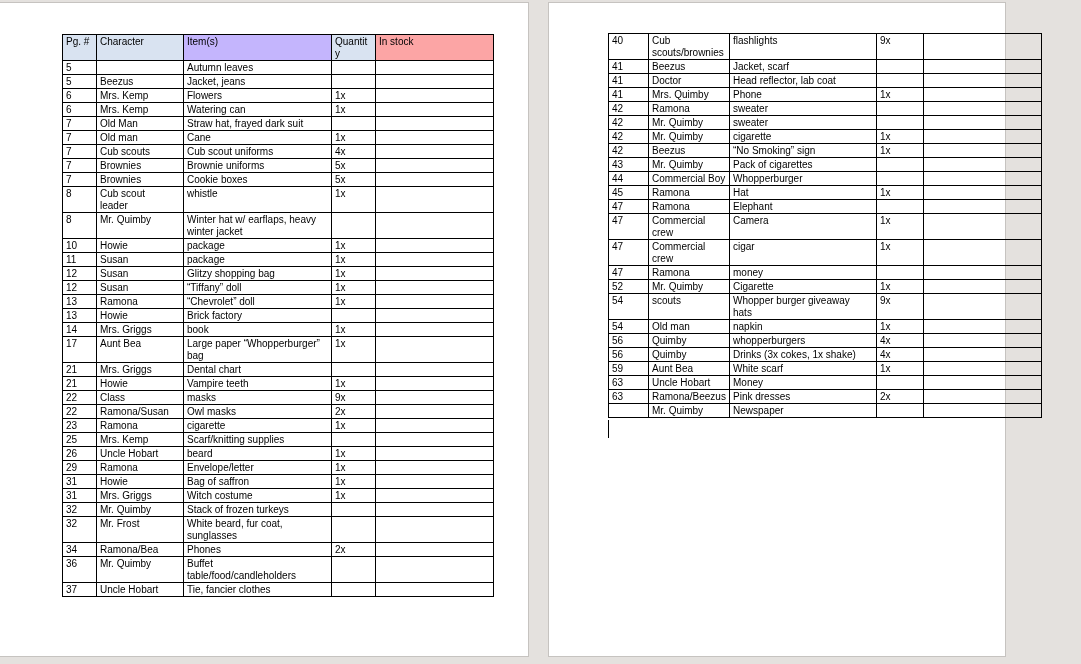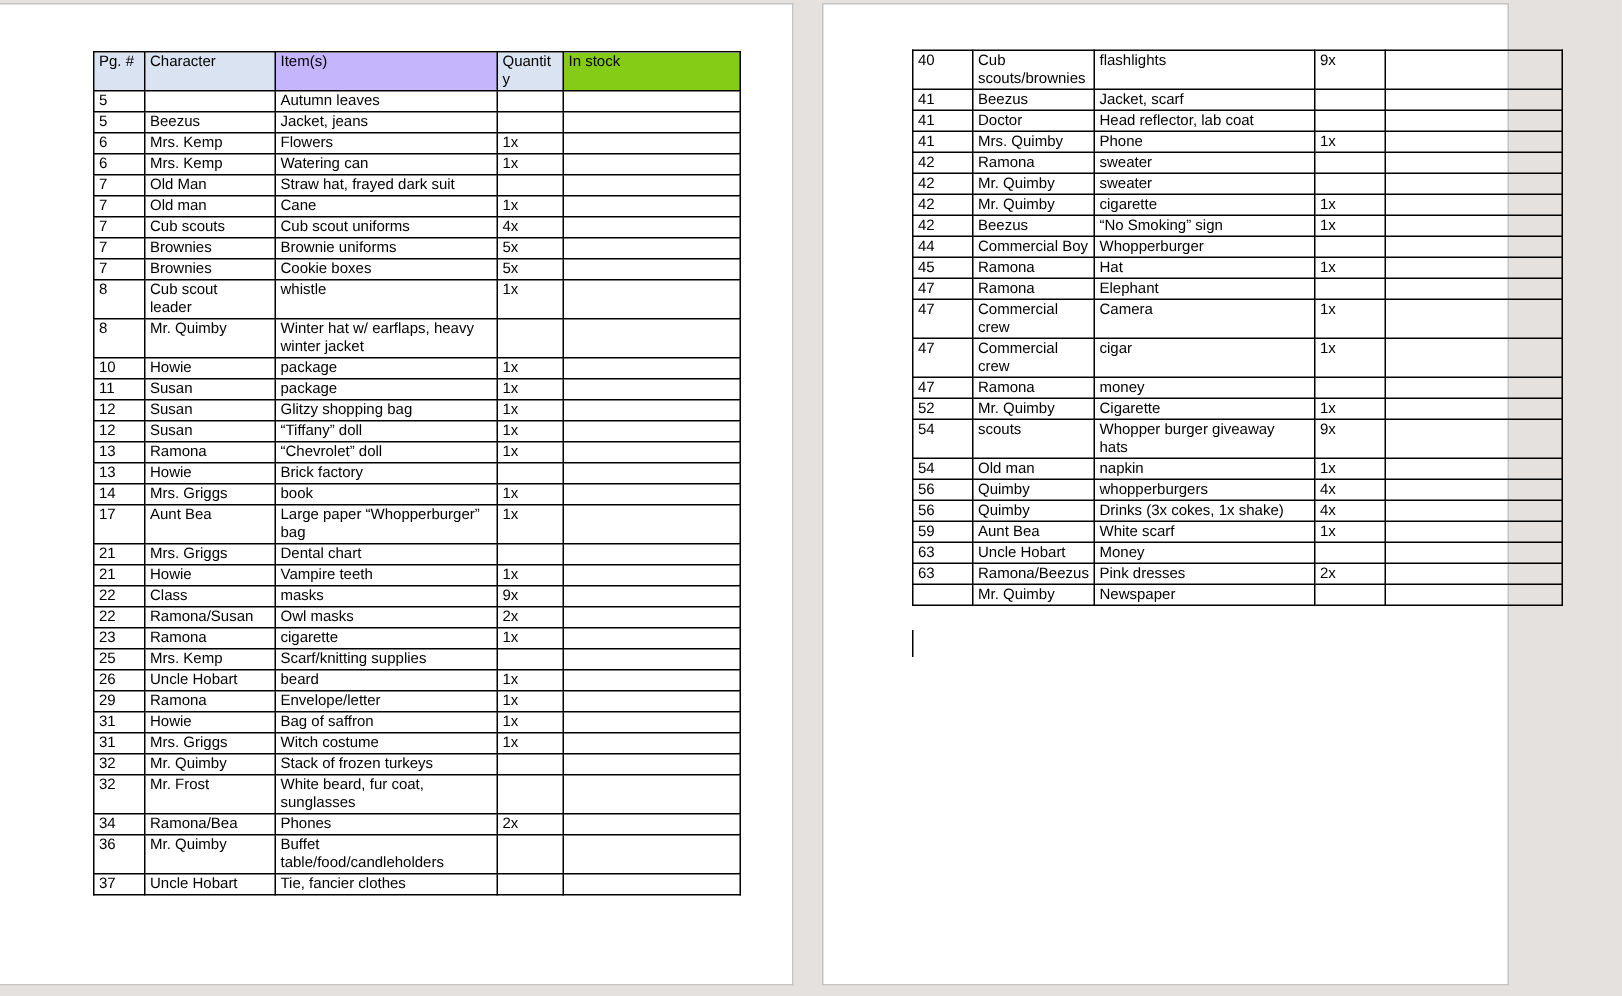--- a/index.html
+++ b/index.html
@@ -67,21 +67,21 @@
           <col style="width:148px">
           <col style="width:44px">
           <col style="width:118px">
       </colgroup>
       <thead>
           <tr>
             <th style="background: rgb(217, 227, 241);">Pg. #</th>
             <th style="background: rgb(217, 227, 241);">Character</th>
             <th style="background: #c4b5fd;">Item(s)</th>
             <th style="background: rgb(217, 227, 241);">Quantity</th>
-            <th style="background: #84cc16;">In stock</th>
+            <th style="background: #fca5a5;">In stock</th>
           </tr>
         </thead>
       <tbody>
           <tr>
             <td>5</td>
             <td></td>
             <td>Autumn leaves</td>
             <td></td>
             <td></td>
           </tr>
@@ -388,20 +388,27 @@
             <td></td>
           </tr>
           <tr>
             <td>42</td>
             <td>Beezus</td>
             <td>“No Smoking” sign</td>
             <td>1x</td>
             <td></td>
           </tr>
           <tr>
+            <td>43</td>
+            <td>Mr. Quimby</td>
+            <td>Pack of cigarettes</td>
+            <td></td>
+            <td></td>
+          </tr>
+          <tr>
             <td>44</td>
             <td>Commercial Boy</td>
             <td>Whopperburger</td>
             <td></td>
             <td></td>
           </tr>
           <tr>
             <td>45</td>
             <td>Ramona</td>
             <td>Hat</td>

